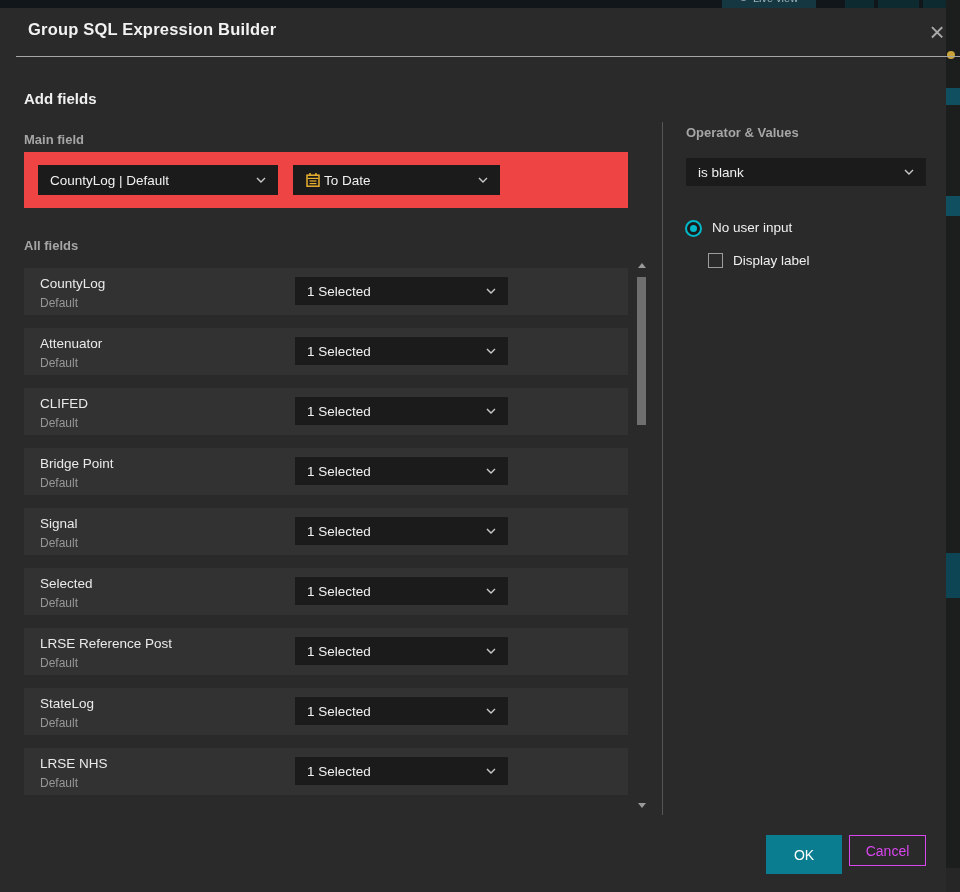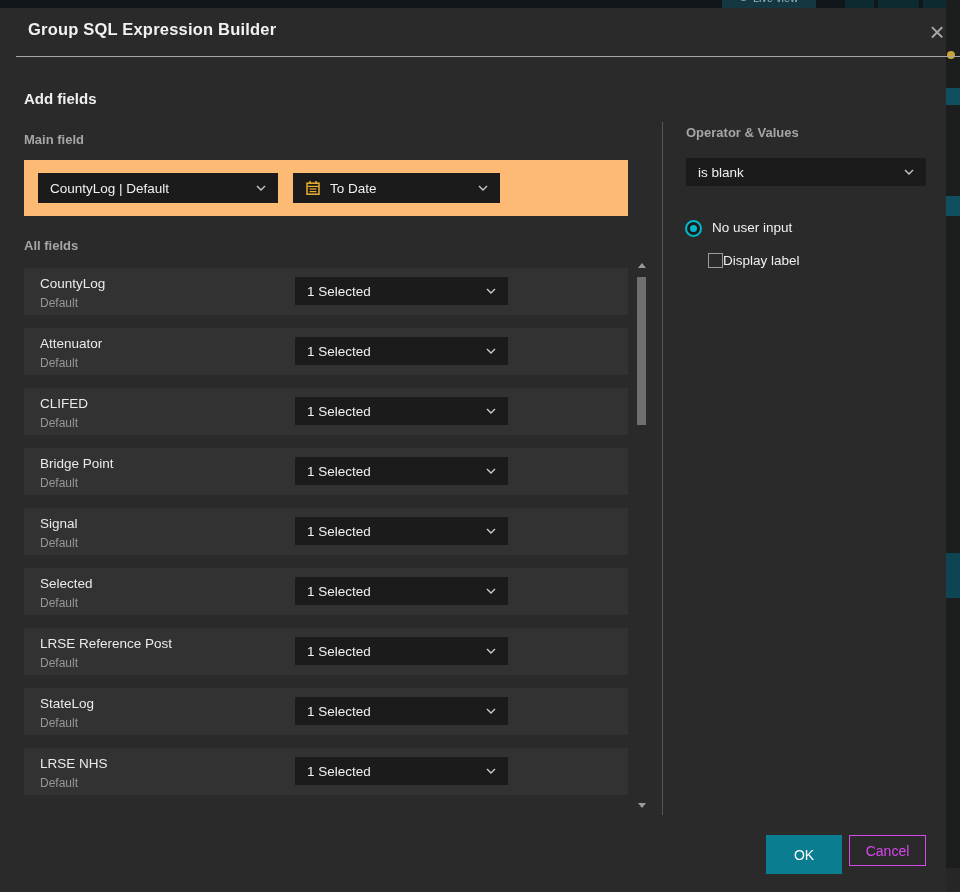--- a/index.html
+++ b/index.html
@@ -31,28 +31,28 @@
   .dlg-header{position:absolute;left:16px;top:0;width:100%;height:49px;border-bottom:1px solid #a6a6a6;box-sizing:border-box;}
   .dlg-title{position:absolute;left:12px;top:12px;font-size:16.5px;font-weight:700;color:#f2f2f2;letter-spacing:.2px;}
   .close{position:absolute;right:8px;top:6px;width:34px;height:36px;display:flex;align-items:center;justify-content:center;
     color:#a9a9a9;font-size:26px;font-weight:300;cursor:pointer;line-height:1;}
 
   .h-add{position:absolute;left:24px;top:82px;font-size:15px;font-weight:700;color:#f0f0f0;}
   .lbl{color:#a6a6a6;font-size:13px;font-weight:700;}
   .lbl-main{position:absolute;left:24px;top:124px;}
   .lbl-all{position:absolute;left:24px;top:230px;}
 
-  .panel-main{position:absolute;left:24px;top:152px;width:604px;height:56px;background:#fdba74;}
+  .panel-main{position:absolute;left:24px;top:144px;width:604px;height:56px;background:#ef4444;}
 
   .dd{background:#1b1b1b;display:flex;align-items:center;box-sizing:border-box;
     padding:0 12px;color:#f0f0f0;font-size:13.5px;cursor:pointer;}
   .dd .grow{flex:1;white-space:nowrap;overflow:hidden;}
   .dd svg{flex:0 0 auto;}
   .dd-main1{position:absolute;left:14px;top:13px;width:240px;height:30px;}
-  .dd-main2{position:absolute;left:269px;top:13px;width:207px;height:30px;gap:9px;}
+  .dd-main2{position:absolute;left:269px;top:13px;width:207px;height:30px;gap:3px;}
 
   .list{position:absolute;left:24px;top:260px;width:604px;}
   .row{position:relative;height:47px;background:#323232;margin-bottom:13px;}
   .row-name{position:absolute;left:16px;top:8px;font-size:13.5px;color:#eaeaea;}
   .row-sub{position:absolute;left:16px;top:28px;font-size:12px;color:#979797;}
   .row-dd{position:absolute;left:271px;top:9px;width:213px;height:28px;}
 
   
   .sb{position:absolute;left:637px;top:255px;width:10px;height:545px;}
   .sb-up{position:absolute;top:0;left:1px;width:0;height:0;cursor:pointer;
@@ -65,21 +65,21 @@
 
   .lbl-op{position:absolute;left:686px;top:117px;}
   .dd-op{position:absolute;left:686px;top:150px;width:240px;height:28px;}
 
   .radio-row{position:absolute;left:685px;top:212px;display:flex;gap:10px;cursor:pointer;}
   .radio{width:17px;height:17px;border-radius:50%;border:2px solid #00b9c9;box-sizing:border-box;
     display:flex;align-items:center;justify-content:center;background:#1b1b1b;}
   .radio-dot{width:7px;height:7px;border-radius:50%;background:#00b9c9;}
   .ctl-label{font-size:13.5px;color:#f0f0f0;}
 
-  .check-row{position:absolute;left:708px;top:245px;display:flex;align-items:center;cursor:pointer;}
+  .check-row{position:absolute;left:708px;top:245px;display:flex;align-items:center;gap:10px;cursor:pointer;}
   .checkbox{width:15px;height:15px;border:1px solid #9c9c9c;background:transparent;box-sizing:border-box;}
 
   .btn-ok{position:absolute;left:766px;top:827px;width:76px;height:39px;background:#0a7d90;color:#ffffff;
     border:none;font-size:14px;font-family:inherit;cursor:pointer;}
   .btn-cancel{position:absolute;left:849px;top:827px;width:77px;height:31px;background:transparent;color:#d946ef;
     border:1px solid #d946ef;font-size:14px;font-family:inherit;box-sizing:border-box;cursor:pointer;}
 </style>
 </head>
 <body>
 

